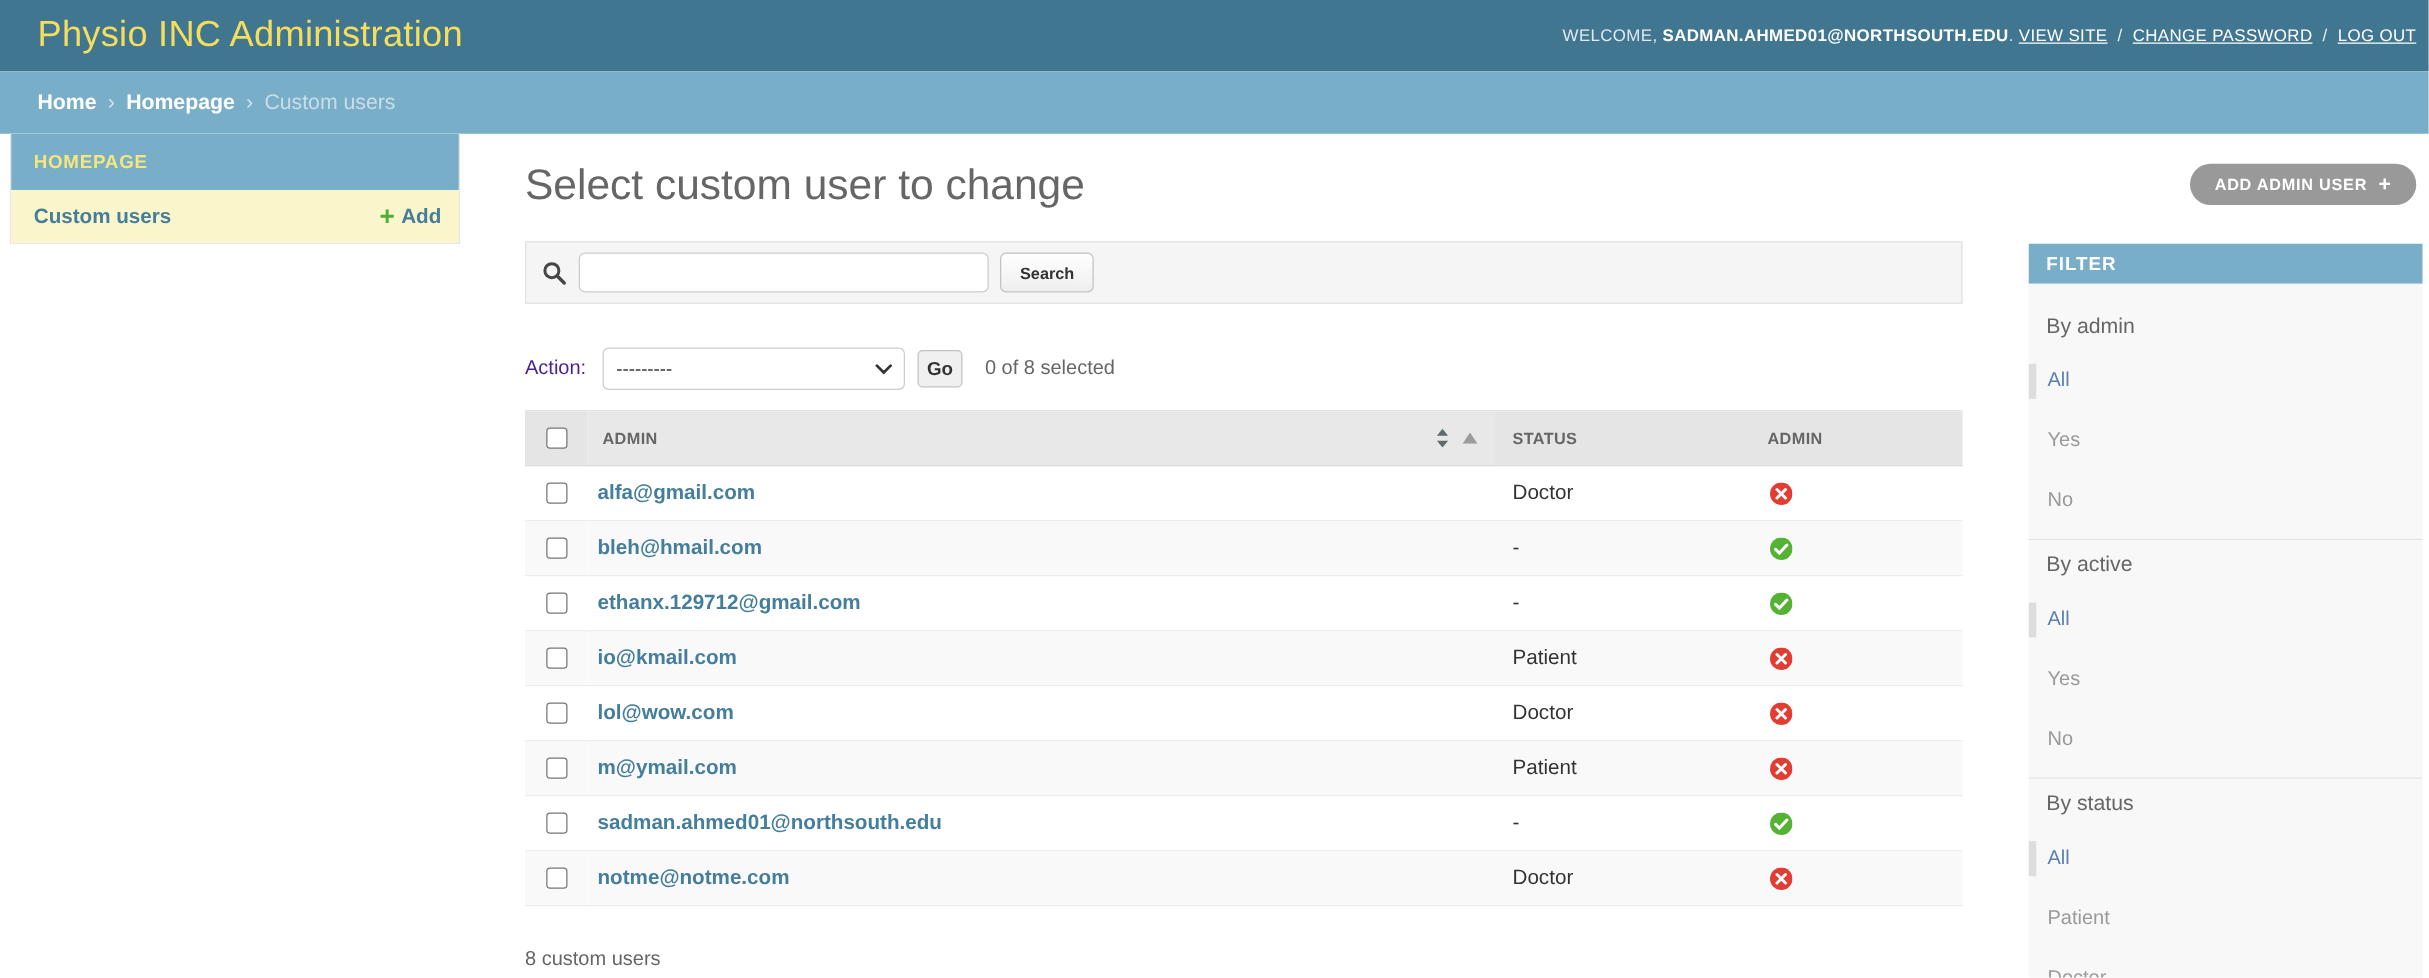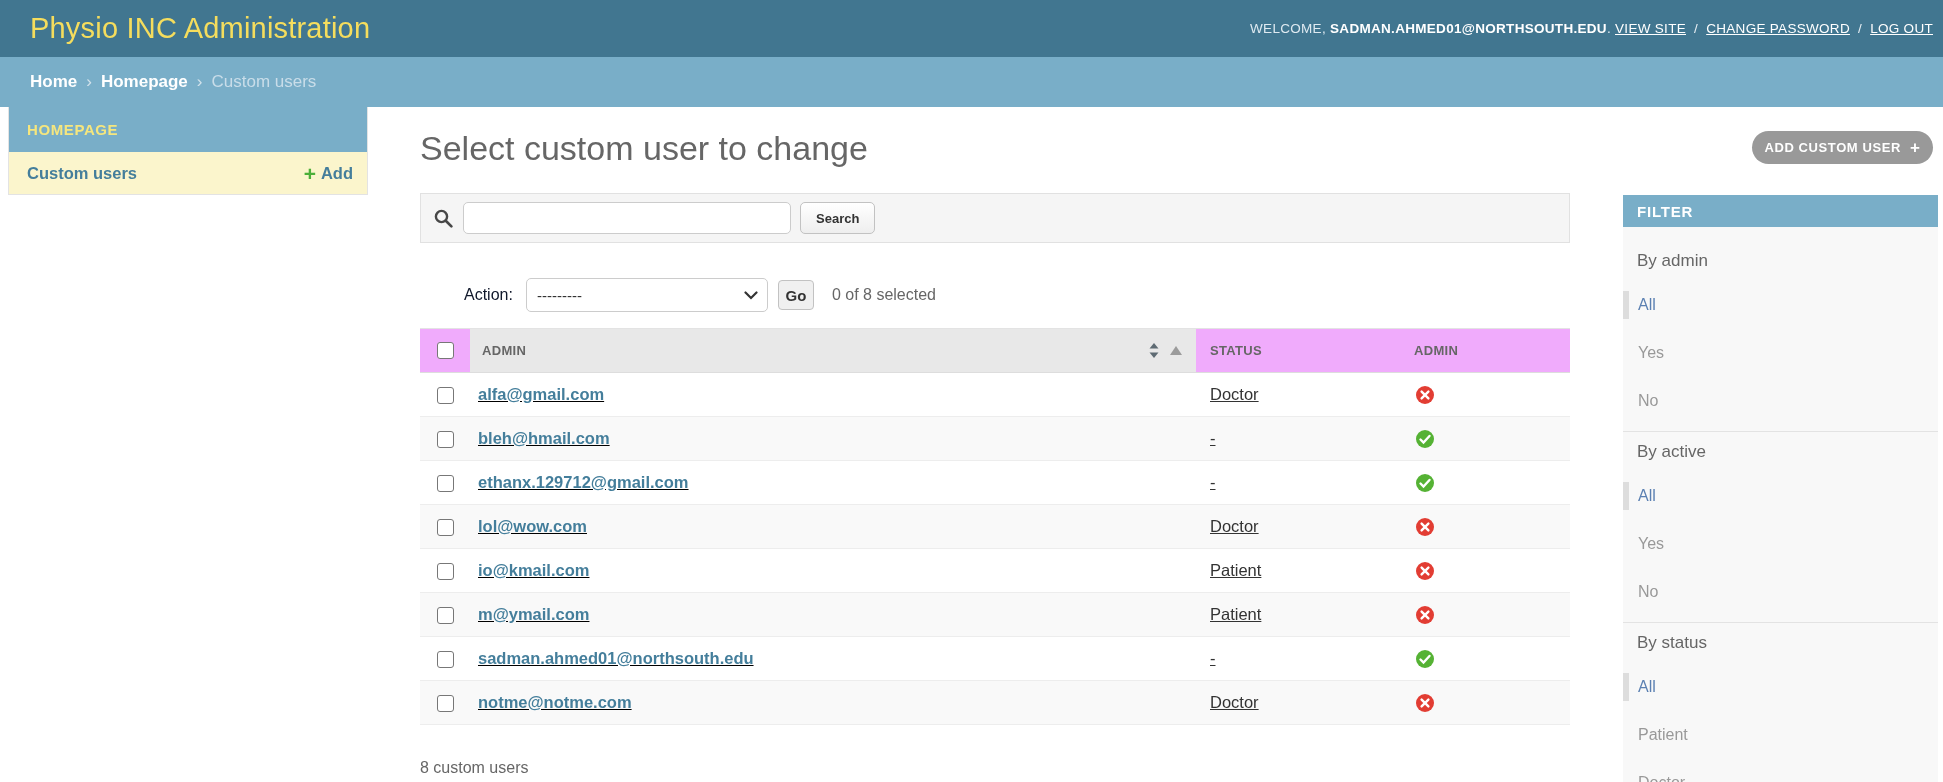--- a/index.html
+++ b/index.html
@@ -51,46 +51,46 @@
              background:#f5f5f5; border:1px solid #e1e1e1; display:flex; align-items:center;
              padding-left:12px; gap:9px; }
   .search-input { width:328px; height:32px; border:1px solid #ccc; border-radius:5px;
                   background:#fff; font-size:15px; padding:0 10px; outline:none; }
   .search-btn { height:32px; padding:0 15px; border:1px solid #c2c2c2; border-radius:5px;
                 background:linear-gradient(#ffffff,#eeeeee); font-size:13px; font-weight:600;
                 color:#333; cursor:pointer; font-family:"Liberation Sans",sans-serif; }
 
   .action-row { position:absolute; left:420px; top:170px; height:36px; display:flex;
                 align-items:center; gap:10px; }
-  .action-label { color:#0f172a; font-size:16px; margin-right:3px;margin-left:44px; }
+  .action-label { color:#4c1d95; font-size:16px; margin-right:3px; }
   .select-wrap { position:relative; }
   .action-select { appearance:none; -webkit-appearance:none; width:242px; height:34px;
                    border:1px solid #ccc; border-radius:5px; background:#fff; color:#333;
                    font-size:15px; padding:0 28px 0 10px; cursor:pointer;
                    font-family:"Liberation Sans",sans-serif; }
   .select-chevron { position:absolute; right:10px; top:13px; pointer-events:none; }
   .go-btn { height:30px; min-width:36px; padding:0 0; border:1px solid #c2c2c2;
             border-radius:4px; background:#f0f0f0; color:#333; font-size:15px; font-weight:600;
             cursor:pointer; font-family:"Liberation Sans",sans-serif; }
   .sel-counter { color:#666; font-size:16px; margin-left:8px; }
 
   
   .results { position:absolute; left:420px; top:221px; width:1150px; }
   table { width:1150px; border-collapse:collapse; table-layout:fixed; }
   col.c1{width:50px;} col.c2{width:726px;} col.c3{width:204px;} col.c4{width:170px;}
-  thead th { height:44px; background:#f0abfc; border-top:1px solid #e3e3e3;
+  thead th { height:44px; background:#e5e5e5; border-top:1px solid #e3e3e3;
              border-bottom:1px solid #dddddd; font-size:13px; font-weight:700; color:#666;
              text-align:left; letter-spacing:.3px; }
   thead th.sorted { background:#e8e8e8; }
   th.th-check, td.td-check { text-align:center; }
   .th-flex { display:flex; align-items:center; justify-content:space-between;
              padding:0 14px 0 12px; }
   .sort-icons { display:flex; align-items:center; gap:10px; }
   tbody td { height:44px; border-bottom:1px solid #ededed; font-size:16.5px;
-             vertical-align:middle;text-decoration:underline; }
+             vertical-align:middle; }
   tbody tr:nth-child(even) { background:#f9f9f9; }
   td.td-email { padding-left:8px; }
   td.td-email a { color:#447e9b; font-weight:600; }
   th.th-status-pad { padding-left:14px; }
   td.td-status { padding-left:14px; color:#333; }
   td.td-admin { padding-left:16px; }
   .admin-cell svg { display:none; vertical-align:middle; }
   .admin-cell.yes .icon-yes { display:inline-block; }
   .admin-cell.no .icon-no { display:inline-block; }
   input[type=checkbox] { appearance:none; -webkit-appearance:none; width:17px; height:17px;
@@ -149,21 +149,21 @@
       <a class="add-link">
         <span class="plus-glyph">+</span>
         <span>Add</span>
       </a>
     </div>
   </div>
 
   <h1 class="page-title">Select custom user to change</h1>
 
   <button class="object-tools">
-    <span>ADD CUSTOM USER</span>
+    <span>ADD ADMIN USER</span>
     <span class="btn-plus">+</span>
   </button>
 
   <div class="toolbar">
     <svg width="21" height="21" viewBox="0 0 21 21">
       <circle cx="8.5" cy="8.5" r="5.6" fill="none" stroke="#474747" stroke-width="2.4"></circle>
       <line x1="13" y1="13" x2="18.4" y2="18.4" stroke="#474747" stroke-width="2.7" stroke-linecap="round"></line>
     </svg>
     <input class="search-input" type="text" value="" style="">
     <button class="search-btn">Search</button>
@@ -244,34 +244,34 @@
           <td class="td-admin admin-cell yes">
             <svg class="icon-yes" width="18" height="18" viewBox="0 0 18 18">
                 <circle cx="9" cy="9" r="9" fill="#55b234"></circle>
                 <path d="M4.5 9.5 L7.5 12.5 L13.5 6" stroke="#fff" stroke-width="2.4" fill="none" stroke-linecap="round"></path>
               </svg>
             
           </td>
         </tr>
         <tr>
           <td class="td-check"><input type="checkbox" style=""></td>
+          <td class="td-email"><a>io@kmail.com</a></td>
+          <td class="td-status">Patient</td>
+          <td class="td-admin admin-cell no">
+            
+            <svg class="icon-no" width="18" height="18" viewBox="0 0 18 18">
+                <circle cx="9" cy="9" r="9" fill="#e23d33"></circle>
+                <path d="M5.6 5.6 L12.4 12.4 M12.4 5.6 L5.6 12.4" stroke="#fff" stroke-width="2.4" stroke-linecap="round"></path>
+              </svg>
+          </td>
+        </tr>
+        <tr>
+          <td class="td-check"><input type="checkbox" style=""></td>
           <td class="td-email"><a>lol@wow.com</a></td>
           <td class="td-status">Doctor</td>
-          <td class="td-admin admin-cell no">
-            
-            <svg class="icon-no" width="18" height="18" viewBox="0 0 18 18">
-                <circle cx="9" cy="9" r="9" fill="#e23d33"></circle>
-                <path d="M5.6 5.6 L12.4 12.4 M12.4 5.6 L5.6 12.4" stroke="#fff" stroke-width="2.4" stroke-linecap="round"></path>
-              </svg>
-          </td>
-        </tr>
-        <tr>
-          <td class="td-check"><input type="checkbox" style=""></td>
-          <td class="td-email"><a>io@kmail.com</a></td>
-          <td class="td-status">Patient</td>
           <td class="td-admin admin-cell no">
             
             <svg class="icon-no" width="18" height="18" viewBox="0 0 18 18">
                 <circle cx="9" cy="9" r="9" fill="#e23d33"></circle>
                 <path d="M5.6 5.6 L12.4 12.4 M12.4 5.6 L5.6 12.4" stroke="#fff" stroke-width="2.4" stroke-linecap="round"></path>
               </svg>
           </td>
         </tr>
         <tr>
           <td class="td-check"><input type="checkbox" style=""></td>

